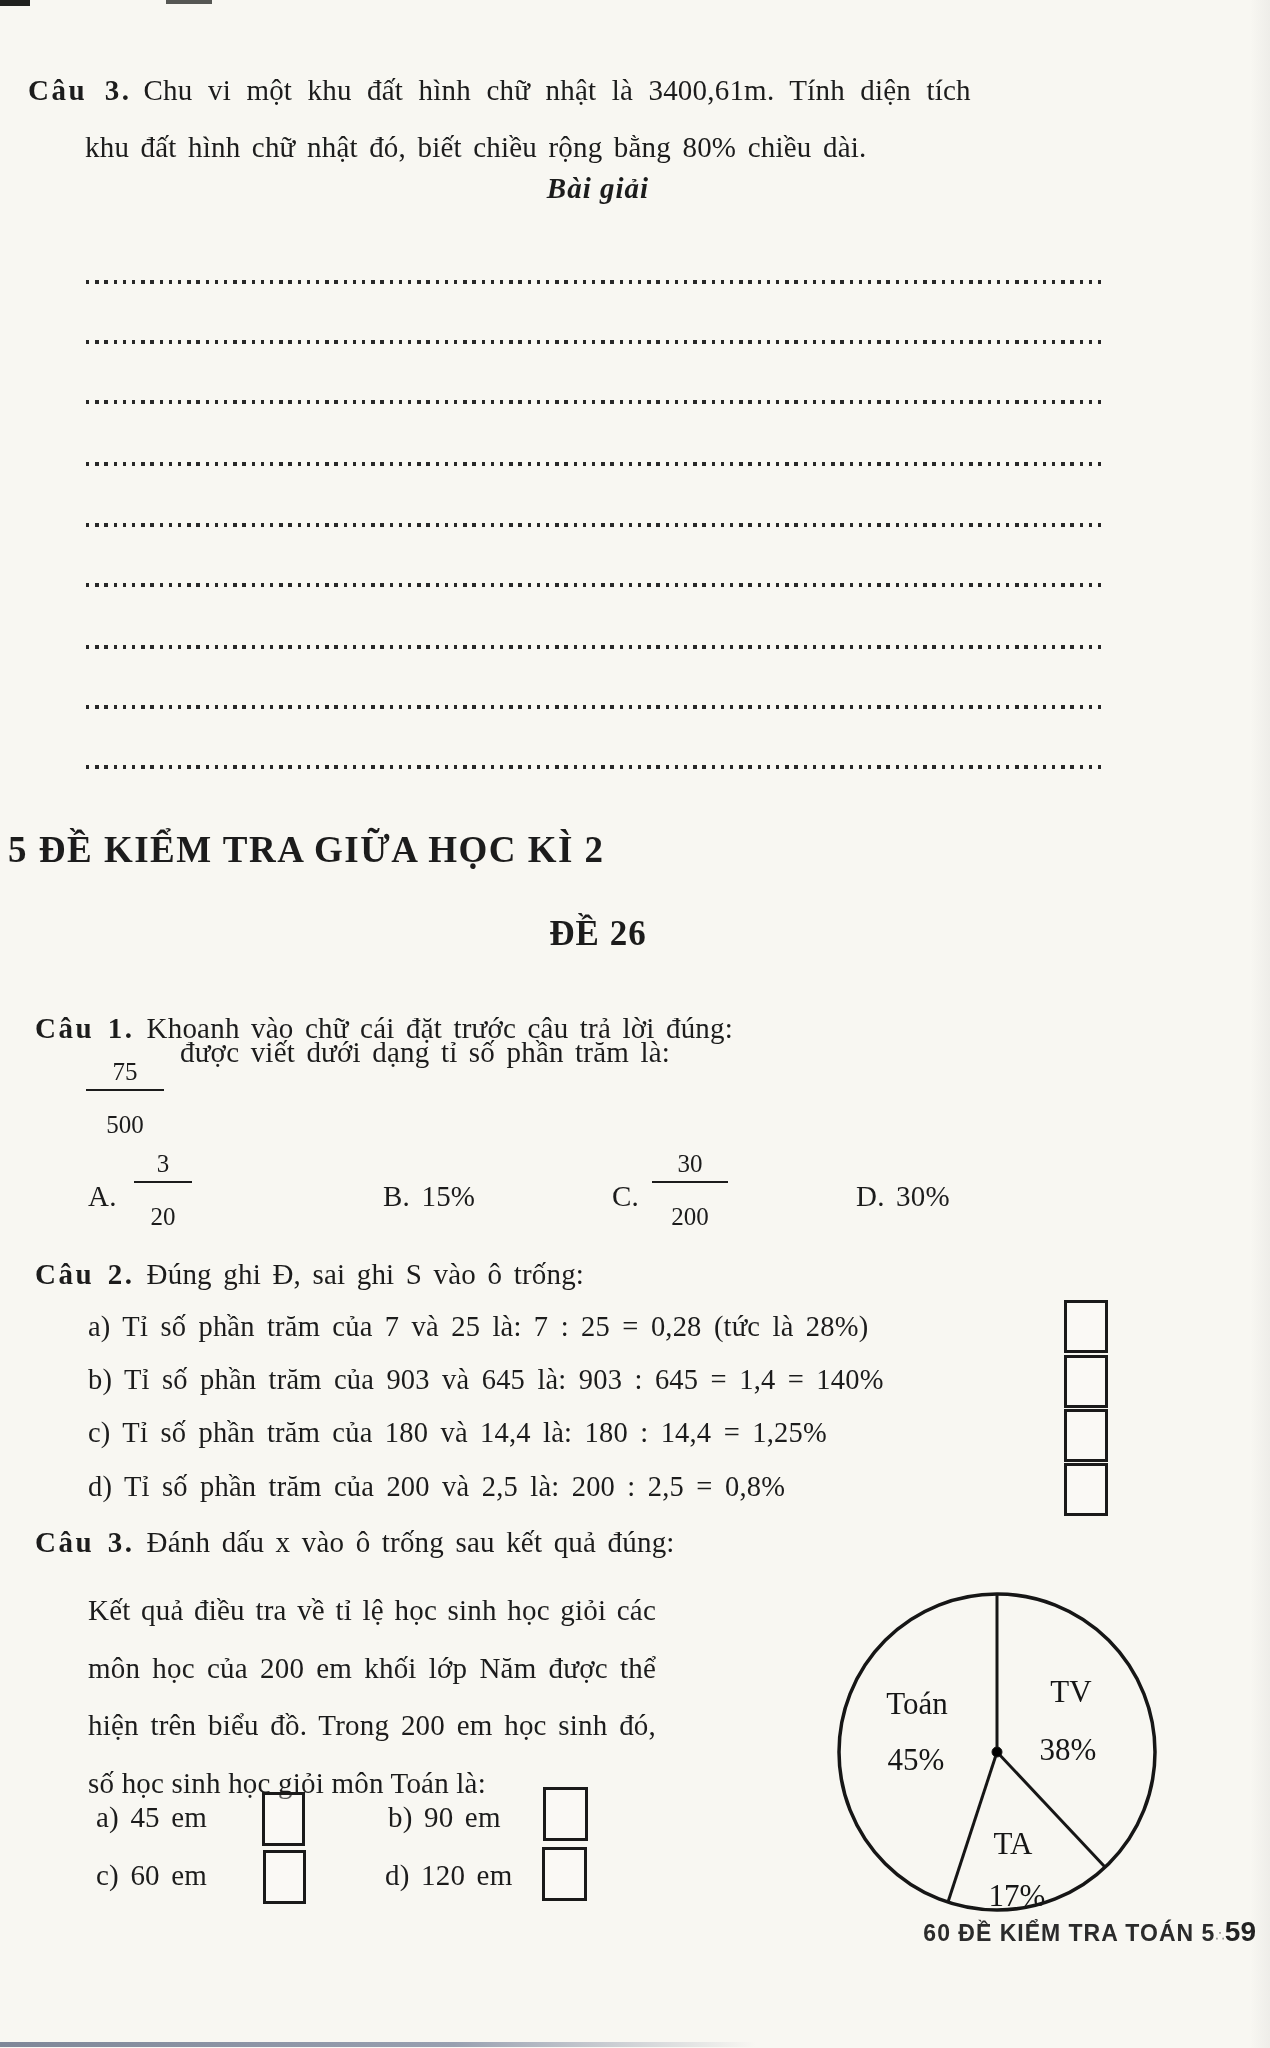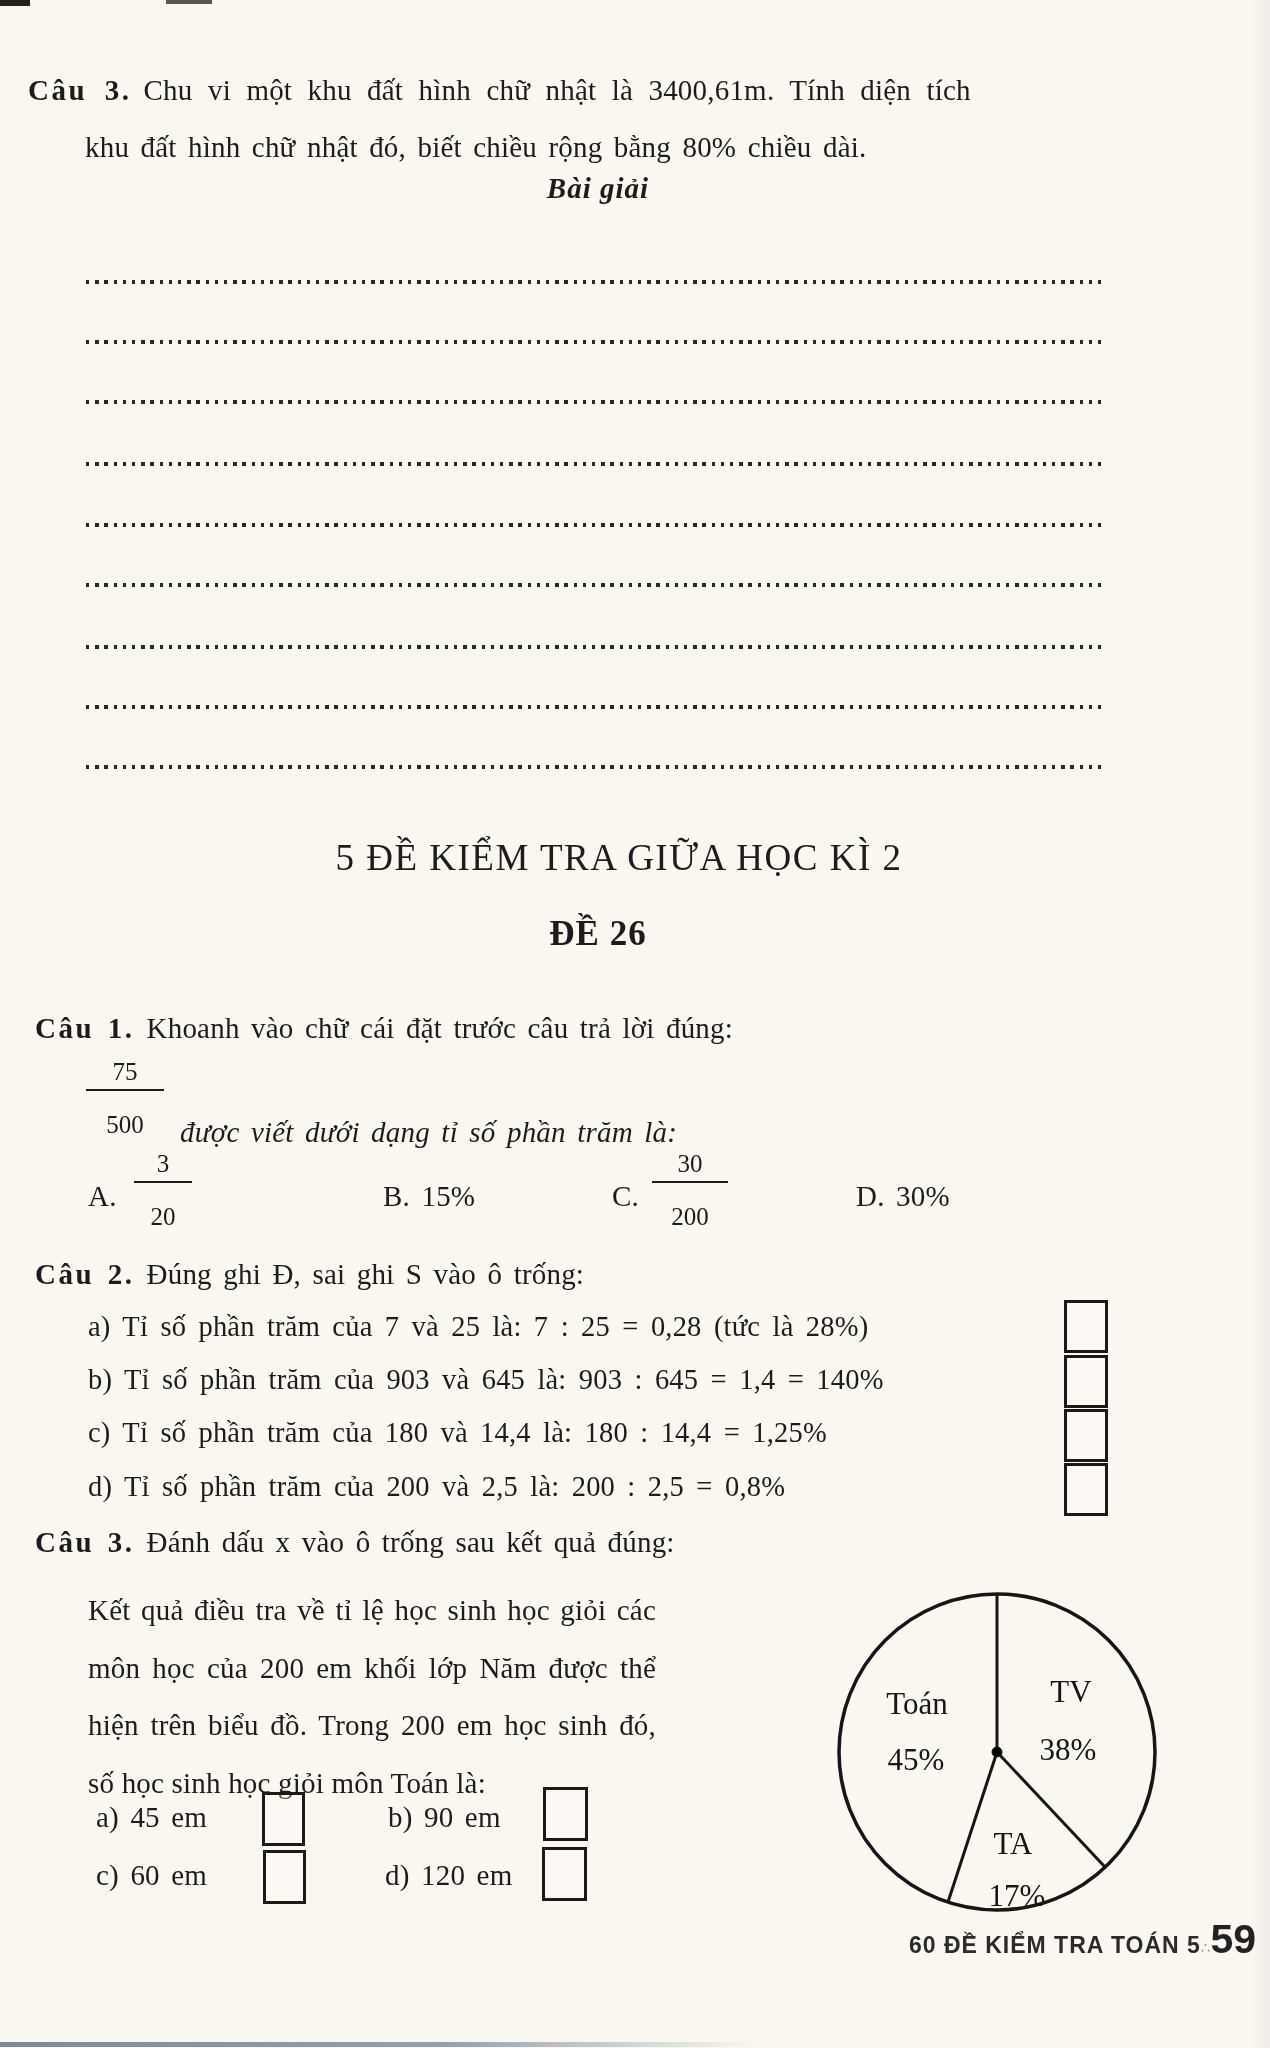--- a/index.html
+++ b/index.html
@@ -11,41 +11,41 @@
   .edge-shade{position:absolute;right:0;top:0;width:20px;height:100%;
     background:linear-gradient(90deg,rgba(0,0,0,0),rgba(50,50,60,.05));}
   .corner-mark{position:absolute;background:#20211f;}
   .abs{position:absolute;white-space:nowrap;}
   .body-line{font-size:29px;letter-spacing:.2px;word-spacing:4px;}
   .qlabel{font-weight:bold;letter-spacing:2.5px;margin-right:12px;}
   .solution-heading{position:absolute;left:0;top:172px;width:1196px;text-align:center;
     font-size:29px;font-style:italic;font-weight:600;letter-spacing:1px;}
   .dots{position:absolute;left:86px;width:1018px;height:4px;
     background:repeating-linear-gradient(90deg,#282828 0 3.5px,rgba(0,0,0,0) 3.5px 9.2px);}
-  .section-title{position:absolute;left:0;width:1206px;text-align:center;margin:16px;
-    font-size:37px;font-weight:normal;letter-spacing:1.5px;}
+  .section-title{position:absolute;left:0;width:1206px;text-align:left;margin:8px;
+    font-size:37px;font-weight:bold;letter-spacing:1.5px;}
   .section-subtitle{position:absolute;left:0;width:1196px;text-align:center;margin:0;
     font-size:35px;font-weight:bold;letter-spacing:1px;}
   .frac{position:absolute;text-align:center;font-size:25px;}
   .frac .num{display:block;padding:0 5px 3px;border-bottom:2.5px solid #1c1c1c;}
   .frac .den{display:block;padding-top:20px;}
   .answer-box{position:absolute;border:3px solid #1a1a1a;background:rgba(255,255,255,.25);}
   .item-line{font-size:28.5px;letter-spacing:.2px;word-spacing:5px;}
   .para{position:absolute;left:88px;top:1582px;width:568px;font-size:29px;
     line-height:57.5px;letter-spacing:.2px;}
   .para .jl{text-align:justify;text-align-last:justify;}
   .pie-svg{position:absolute;left:830px;top:1585px;}
   .pie-svg line,.pie-svg circle{stroke:#161616;}
   .pie-svg text{font-family:"Liberation Serif",serif;font-size:31px;fill:#161616;}
   .footer{position:absolute;left:600px;top:1916px;width:656px;display:flex;
     justify-content:flex-end;align-items:baseline;
     font-family:"Liberation Sans",sans-serif;}
   .footer .book{font-size:23px;font-weight:bold;letter-spacing:1px;color:#2b2b2b;}
   .footer .mark{font-size:15px;color:#8a8a8a;}
-  .footer .pageno{font-size:41px;font-weight:bold;color:#222;}
+  .footer .pageno{font-size:28px;font-weight:bold;color:#222;}
   .bottom-strip{position:absolute;left:0;top:2042px;width:756px;height:4.5px;
     background:linear-gradient(90deg,#7f8798,#98a0b0 60%,rgba(152,160,176,0));}
 </style>
 </head>
 <body>
 
 <div class="page">
 
   <div class="corner-mark" style="left:0;top:0;width:30px;height:6px;"></div>
   <div class="corner-mark" style="left:166px;top:0;width:46px;height:4px;opacity:.75;"></div>
@@ -72,21 +72,21 @@
   <h2 class="section-subtitle" style="top:914px;text-align:center;">ĐỀ 26</h2>
 
   <div class="abs body-line" style="left:35px;top:1012px;">
     <span class="qlabel">Câu 1.</span><span>Khoanh vào chữ cái đặt trước câu trả lời đúng:</span>
   </div>
 
   <div class="frac" style="left:86px;top:1058px;width:78px;">
     <span class="num">75</span>
     <span class="den">500</span>
   </div>
-  <div class="abs body-line" style="left:180px;top:1116px;font-style:italic;">được viết dưới dạng tỉ số phần trăm là:</div>
+  <div class="abs body-line" style="left:180px;top:1036px;">được viết dưới dạng tỉ số phần trăm là:</div>
 
   <div class="abs body-line" style="left:88px;top:1180px;">A.</div>
   <div class="frac" style="left:134px;top:1150px;width:58px;">
     <span class="num">3</span>
     <span class="den">20</span>
   </div>
   <div class="abs body-line" style="left:383px;top:1180px;">B. 15%</div>
   <div class="abs body-line" style="left:612px;top:1180px;">C.</div>
   <div class="frac" style="left:652px;top:1150px;width:76px;">
     <span class="num">30</span>

